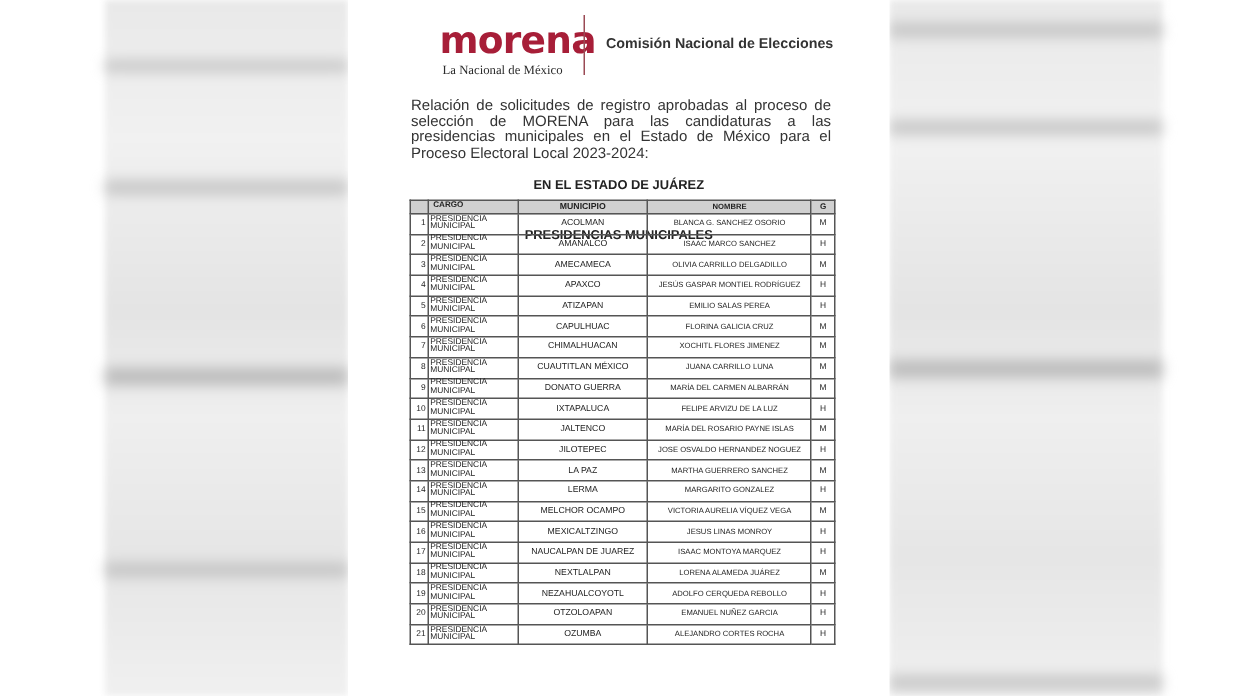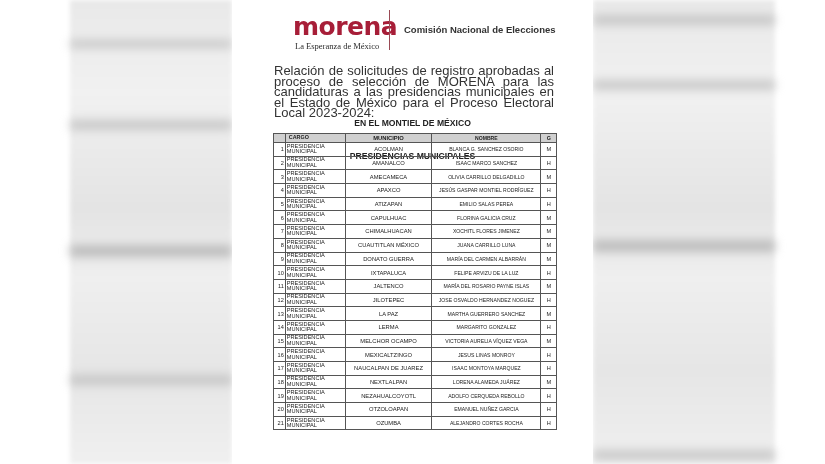--- a/index.html
+++ b/index.html
@@ -7,21 +7,21 @@
   .blur-panel{position:absolute;top:0;height:464px;background:linear-gradient(180deg,#e9e9e9 0%,#f1f1f1 20%,#e4e4e4 45%,#efefef 60%,#e6e6e6 80%,#f0f0f0 100%);filter:blur(2px);}
   .blur-left{left:70px;width:162px;}
   .blur-right{left:593px;width:182px;}
   .blur-stripe{position:absolute;left:0;right:0;background:#b8b8b8;filter:blur(4px);opacity:.7;}
   .page{position:absolute;left:232px;top:0;width:361px;height:464px;background:#ffffff;}
   .logo{position:absolute;left:61px;top:14px;width:110px;}
   .logo-word{display:block;color:#a71e38;font-family:"DejaVu Sans",sans-serif;font-weight:bold;font-size:25px;letter-spacing:-0.5px;line-height:26px;}
   .logo-tag{display:block;color:#2b2b2b;font-family:"Liberation Serif",serif;font-size:8.5px;margin-top:1px;margin-left:2px;}
   .logo-divider{position:absolute;left:157px;top:10px;width:1px;height:40px;background:#9a4a55;}
   .commission{position:absolute;left:172px;top:24px;font-size:9.5px;font-weight:bold;color:#333;text-align:center;}
-  .intro{position:absolute;left:42px;top:66px;width:280px;font-size:13px;line-height:10.5px;color:#333;text-align:justify;}
+  .intro{position:absolute;left:42px;top:66px;width:280px;font-size:10px;line-height:10.5px;color:#333;text-align:justify;}
   .section-title{position:absolute;left:0;width:361px;text-align:center;font-weight:bold;font-size:8.6px;color:#222;}
   .t1{top:107px;margin-top:44px;} .t2{top:118px;}
   table{position:absolute;left:41px;top:133px;width:284px;border-collapse:collapse;font-size:5.6px;color:#222;}
   th{background:#d0d0d0;font-weight:bold;height:8px;padding:0;border:1px solid #555;font-size:5.4px;}
   td{border:1px solid #555;padding:0;height:12.7px;}
   .c-num{width:10px;text-align:right;padding-right:1px;}
   .c-cargo{width:57px;text-align:left;line-height:5.6px;padding-left:1px;}
   .c-muni{width:87px;text-align:center;font-size:5.8px;}
   .c-nom{width:112px;text-align:center;font-size:5.1px;}
   .c-g{width:15px;text-align:center;}
@@ -39,29 +39,29 @@
 <div class="blur-panel blur-right">
   <div class="blur-stripe" style="top:15px;height:10px;"></div>
   <div class="blur-stripe" style="top:80px;height:10px;"></div>
   <div class="blur-stripe" style="top:240px;height:12px;opacity:.9;"></div>
   <div class="blur-stripe" style="top:450px;height:10px;"></div>
 </div>
 
 <div class="page">
   <div class="logo">
     <span class="logo-word">morena</span>
-    <span class="logo-tag">La Esperanza de México</span>
+    <span class="logo-tag">La Nacional de México</span>
   </div>
   <div class="logo-divider"></div>
   <div class="commission">Comisión Nacional de Elecciones</div>
 
   <div class="intro">Relación de solicitudes de registro aprobadas al proceso de selección de MORENA para las candidaturas a las presidencias municipales en el Estado de México para el Proceso Electoral Local 2023-2024:</div>
 
   <div class="section-title t1">PRESIDENCIAS MUNICIPALES</div>
-  <div class="section-title t2">EN EL MONTIEL DE MÉXICO</div>
+  <div class="section-title t2">EN EL ESTADO DE JUÁREZ</div>
 
   <table>
     <thead>
       <tr>
         <th class="c-num"></th>
         <th class="c-cargo">CARGO</th>
         <th class="c-muni">MUNICIPIO</th>
         <th class="c-nom">NOMBRE</th>
         <th class="c-g">G</th>
       </tr>

